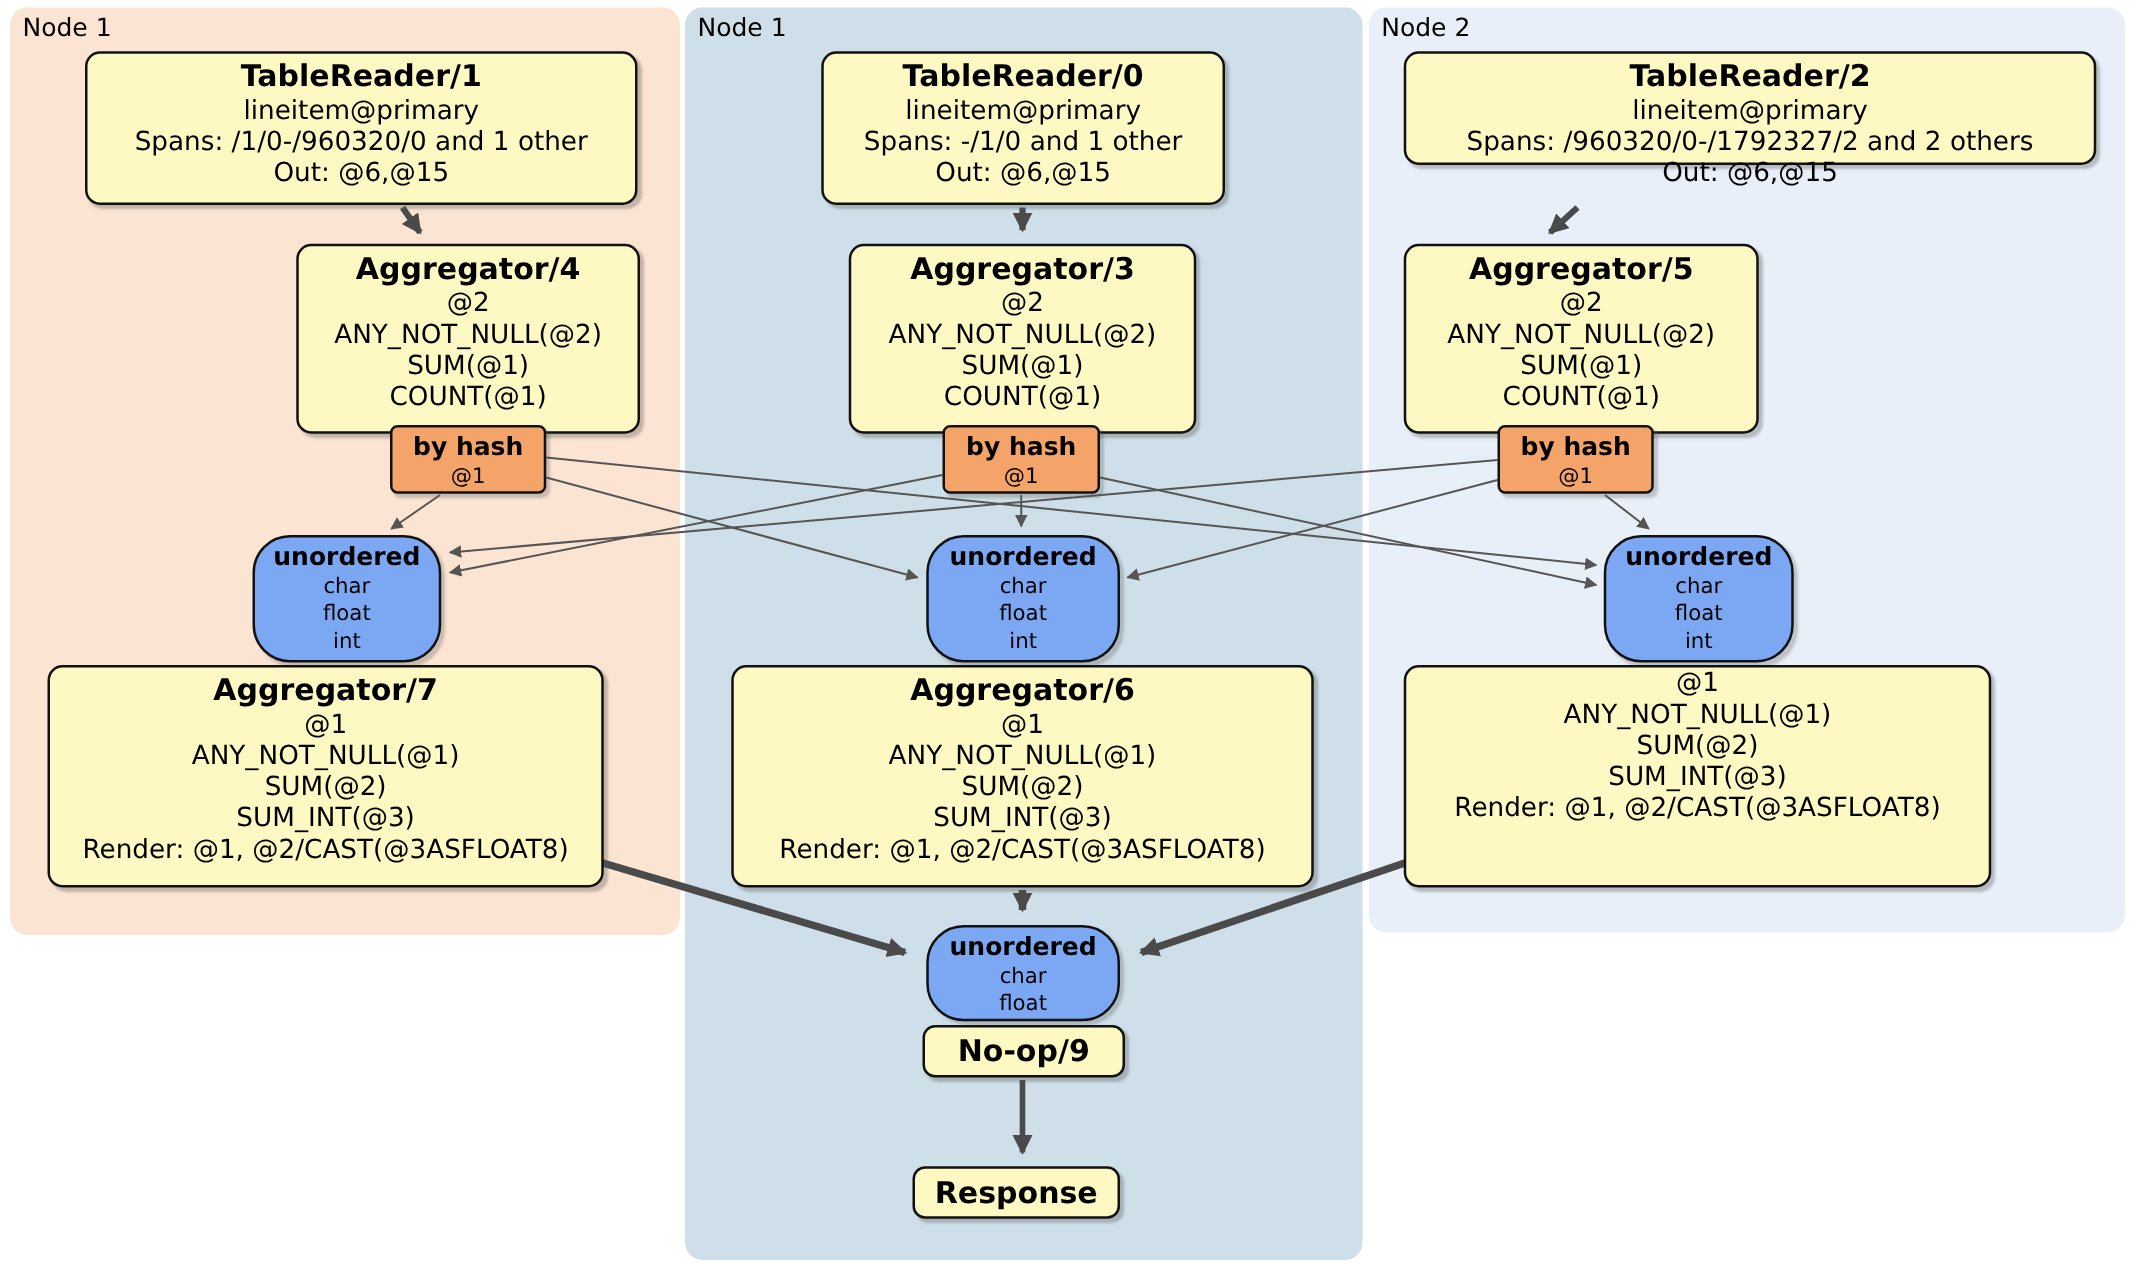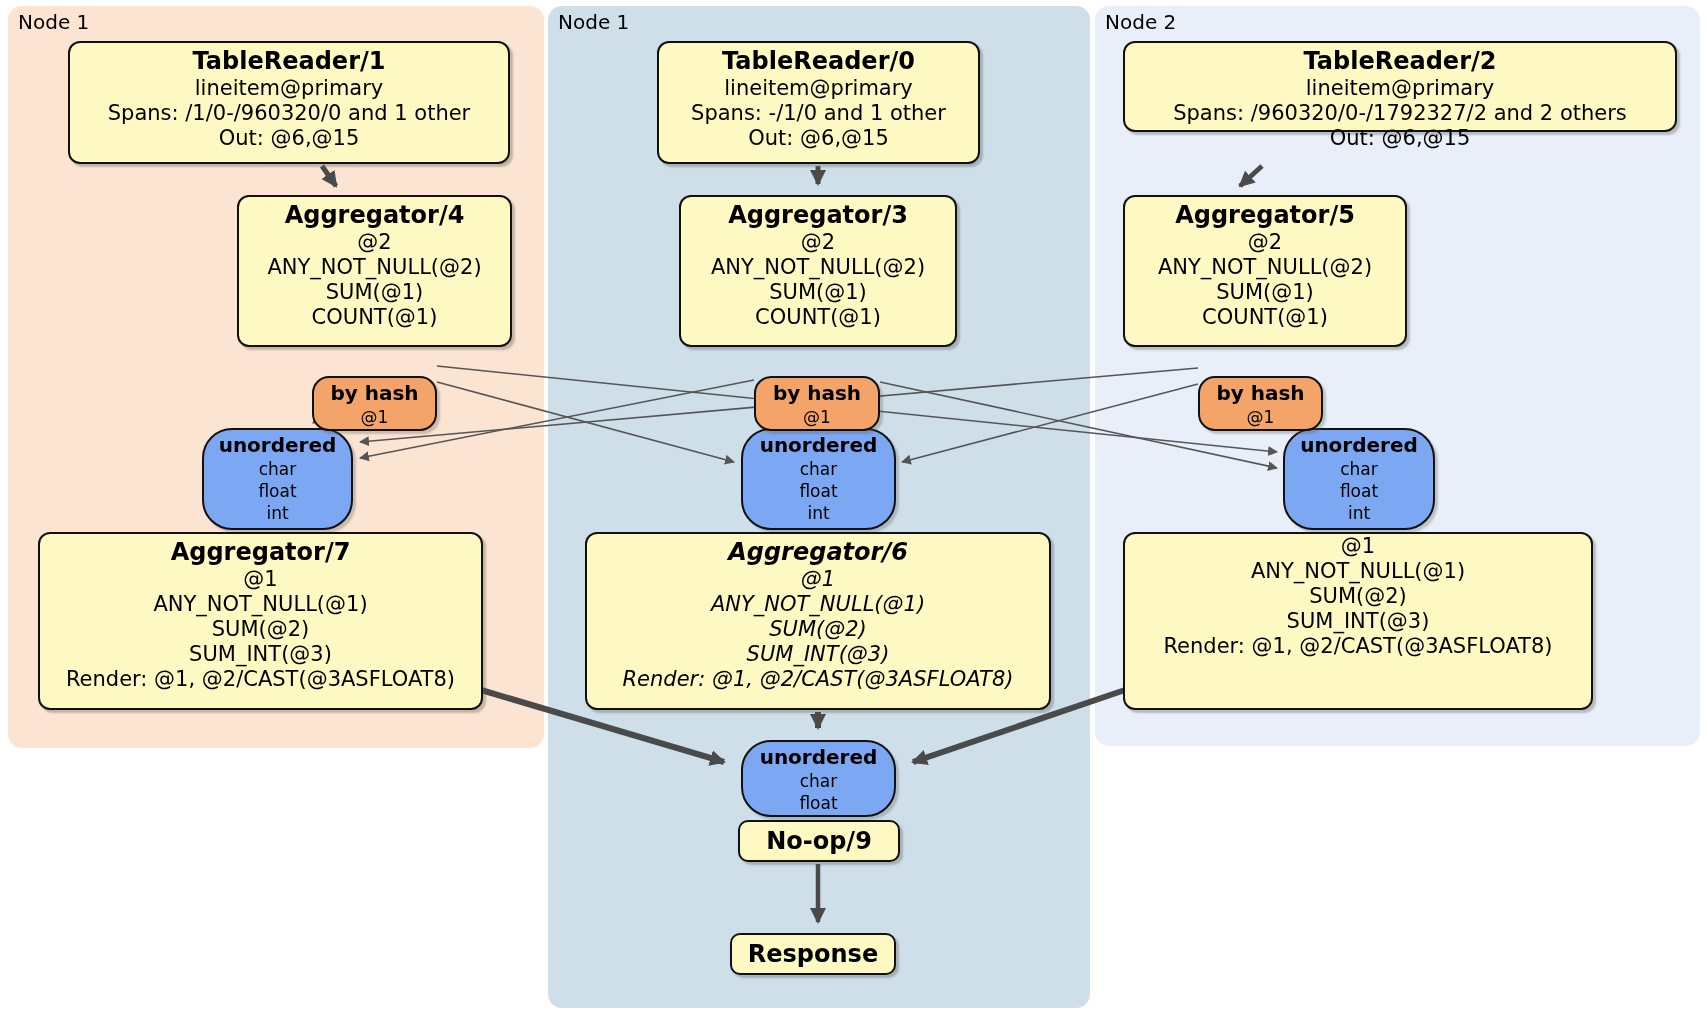--- a/index.html
+++ b/index.html
@@ -9,21 +9,21 @@
   .region { position:absolute; border-radius:14px; z-index:0; }
   .region-label { position:absolute; font-size:20px; line-height:24px; z-index:2; }
 
   svg.edges { position:absolute; left:0; top:0; z-index:1; }
 
   .box { position:absolute; box-sizing:border-box; border:2px solid #111; text-align:center; z-index:2; }
   .proc { background:#fef9c3; border-radius:12px; box-shadow:3px 3px 2px rgba(90,90,90,0.35); }
   .ptitle { font-weight:bold; font-size:24px; line-height:30px; padding-top:3px; white-space:nowrap; }
   .pline  { font-size:21px; line-height:25px; white-space:nowrap; }
 
-  .router { background:#F5A469; border-radius:17px; z-index:3; box-shadow:3px 3px 2px rgba(90,90,90,0.3);margin-top:36px; }
+  .router { background:#F5A469; border-radius:6px; z-index:3; box-shadow:3px 3px 2px rgba(90,90,90,0.3); }
   .sync   { background:#7CA7F2; border-radius:30px; z-index:2; box-shadow:3px 3px 2px rgba(90,90,90,0.3); }
   .stitle { font-weight:bold; font-size:20px; line-height:25px; padding-top:3px; white-space:nowrap; }
   .sline  { font-size:17px; line-height:22px; white-space:nowrap; }
 
   .terminal-title { font-weight:bold; font-size:24px; line-height:38px; white-space:nowrap; }
 </style>
 </head>
 <body>
 
 <div class="canvas">
@@ -144,21 +144,21 @@
 
   <div class="box proc" style="left:38px; top:532px; width:445px; height:178px;">
     <div class="ptitle">Aggregator/7</div>
     <div class="pline">@1</div>
     <div class="pline">ANY_NOT_NULL(@1)</div>
     <div class="pline">SUM(@2)</div>
     <div class="pline">SUM_INT(@3)</div>
     <div class="pline">Render: @1, @2/CAST(@3ASFLOAT8)</div>
   </div>
 
-  <div class="box proc" style="left:585px; top:532px; width:466px; height:178px;font-style:italic;">
+  <div class="box proc" style="left:585px; top:532px; width:466px; height:178px;">
     <div class="ptitle">Aggregator/6</div>
     <div class="pline">@1</div>
     <div class="pline">ANY_NOT_NULL(@1)</div>
     <div class="pline">SUM(@2)</div>
     <div class="pline">SUM_INT(@3)</div>
     <div class="pline">Render: @1, @2/CAST(@3ASFLOAT8)</div>
   </div>
 
   <div class="box proc" style="left:1123px; top:532px; width:470px; height:178px;">
     <div class="pline">@1</div>

